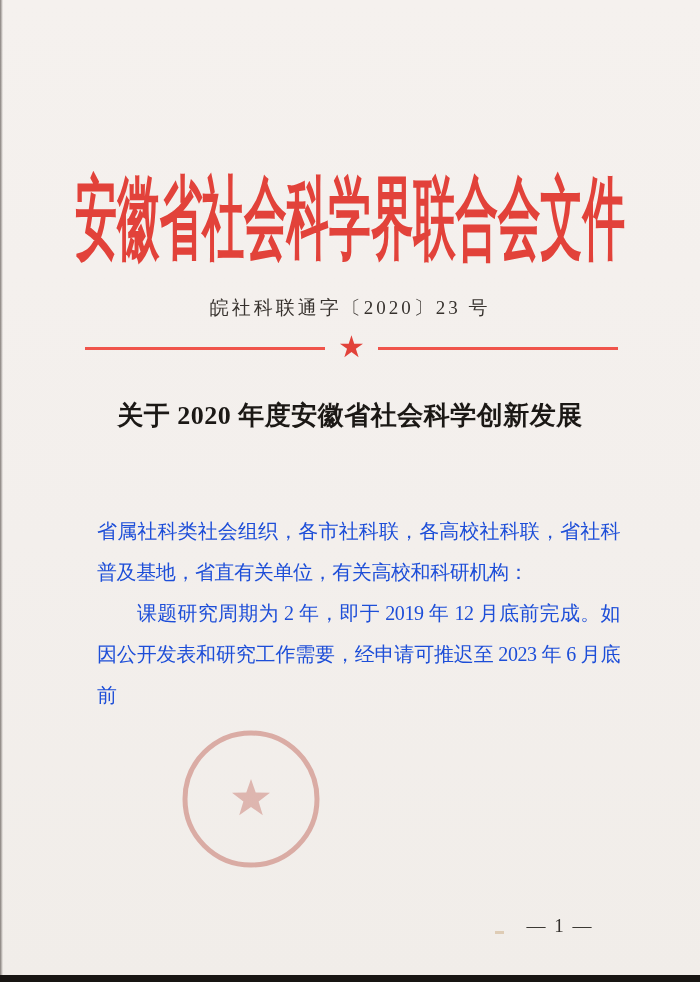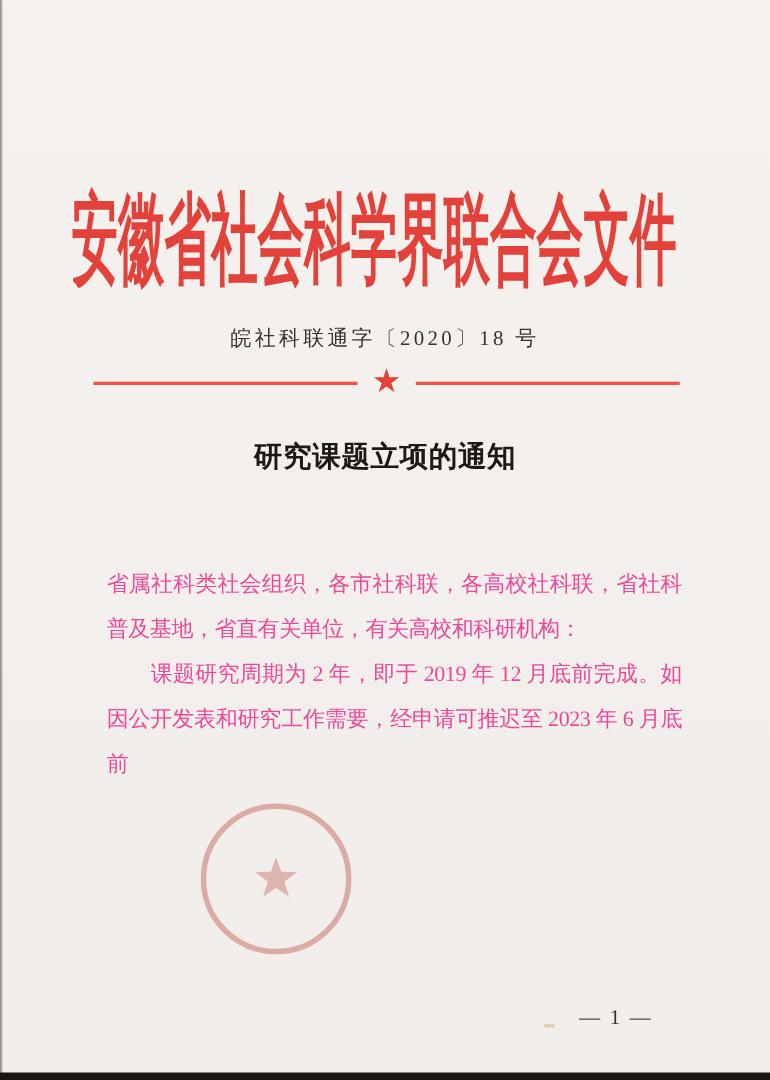--- a/index.html
+++ b/index.html
@@ -17,21 +17,21 @@
     position: absolute; left: 0; top: 0; width: 3px; height: 100%;
     background: linear-gradient(90deg, rgba(40,32,28,0.55), rgba(40,32,28,0.0));
   }
   .scan-edge-bottom {
     position: absolute; left: 0; bottom: 0; width: 100%; height: 7px;
     background: #181512;
   }
 
   
   .letterhead-wrap {
-    position: absolute; left: 4px; top: 168px; width: 672px; height: 102px;
+    position: absolute; left: 14px; top: 168px; width: 672px; height: 102px;
     display: flex; justify-content: center; align-items: center;
   }
   .letterhead {
     white-space: nowrap;
     font-size: 90px; font-weight: bold; line-height: 1;
     color: var(--letterhead-red, #e2423a);
     transform: scaleX(0.47);
     transform-origin: center center;
     letter-spacing: 0;
   }
@@ -65,21 +65,21 @@
     text-align: center;
     font-size: 26px; font-weight: bold; line-height: 37px;
     letter-spacing: 0.5px; color: #1b1815;
   }
 
   
   .body-text {
     position: absolute; left: 97px; top: 511px; width: 523px;
     font-size: 20px; line-height: 41px; letter-spacing: -0.4px;
     text-align: justify; text-justify: inter-character;
-    color: #ec4899;
+    color: #1d4ed8;
     z-index: 2;
   }
   .body-text p { margin: 0; }
   .body-text p.indent { text-indent: 2em; }
 
   
   .seal {
     position: absolute; left: 176px; top: 724px; width: 150px; height: 150px;
     opacity: 0.42;
     mix-blend-mode: multiply;
@@ -109,30 +109,30 @@
 </head>
 <body>
 
 <div class="scan-edge-left"></div>
 <div class="scan-edge-bottom"></div>
 
 <div class="letterhead-wrap">
   <span class="letterhead">安徽省社会科学界联合会文件</span>
 </div>
 
-<div class="doc-number">皖社科联通字〔2020〕18 号</div>
+<div class="doc-number">皖社科联通字〔2020〕23 号</div>
 
 <div class="rule">
   <span class="line"></span>
   <span class="star">★</span>
   <span class="line"></span>
 </div>
 
 <div class="notice-title">
-  <div>研究课题立项的通知</div>
+  <div>关于 2020 年度安徽省社会科学创新发展</div>
 </div>
 
 <div class="body-text">
   <p>省属社科类社会组织，各市社科联，各高校社科联，省社科普及基地，省直有关单位，有关高校和科研机构：</p>
   <p class="indent">课题研究周期为 2 年，即于 2019 年 12 月底前完成。如因公开发表和研究工作需要，经申请可推迟至 2023 年 6 月底前</p>
 </div>
 
 <svg class="seal" viewBox="0 0 150 150" aria-hidden="true">
   <defs>
     <path id="sealArc" d="M 17 98 A 59 59 0 1 1 133 98"></path>

